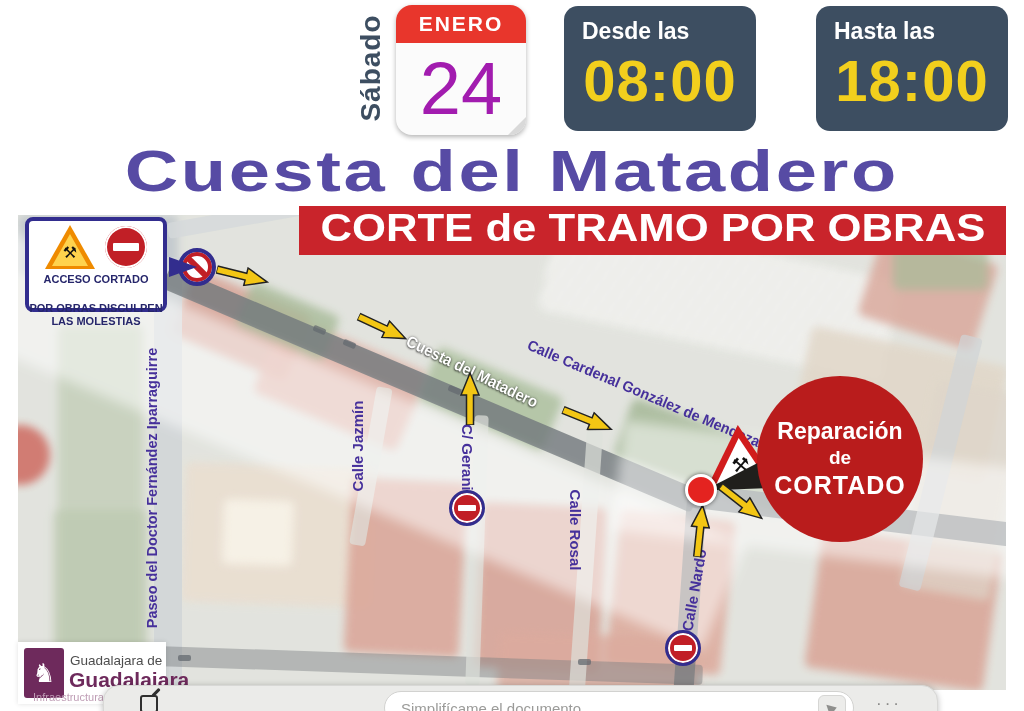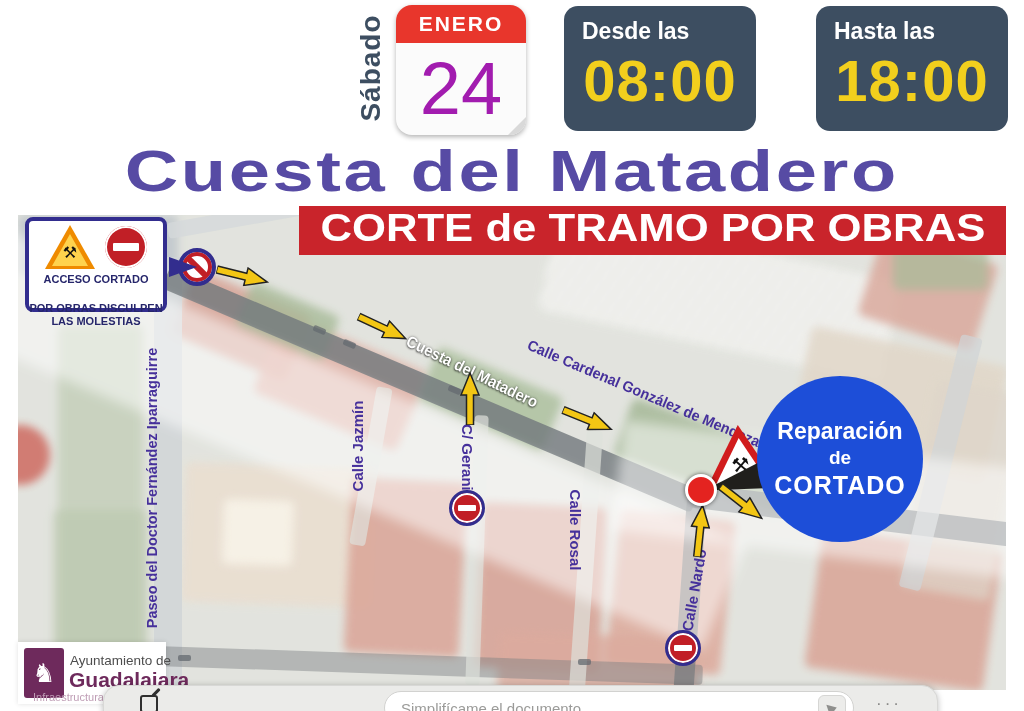--- a/index.html
+++ b/index.html
@@ -73,21 +73,21 @@
 
   .map-warn{position:absolute;left:686px;top:210px;width:72px;height:64px;transform:rotate(-4deg);z-index:6;}
   .map-warn .t1{position:absolute;left:0;top:0;width:0;height:0;
                 border-left:36px solid transparent;border-right:36px solid transparent;border-bottom:62px solid #d11c1c;}
   .map-warn .t2{position:absolute;left:9px;top:13px;width:0;height:0;
                 border-left:27px solid transparent;border-right:27px solid transparent;border-bottom:47px solid #ffffff;}
   .map-warn .g{position:absolute;left:50%;top:28px;transform:translateX(-50%);font-size:20px;color:#111;z-index:2;}
 
   .reddot{position:absolute;left:667px;top:259px;width:26px;height:26px;background:#e42320;border:3px solid #fff;
           border-radius:50%;box-shadow:0 0 4px rgba(0,0,0,.6);z-index:7;}
-  .balloon{position:absolute;left:739px;top:161px;width:166px;height:166px;background:#1d4ed8;border-radius:50%;
+  .balloon{position:absolute;left:739px;top:161px;width:166px;height:166px;background:#b91c1c;border-radius:50%;
            z-index:7;display:flex;flex-direction:column;align-items:center;justify-content:center;
            color:#fff;text-align:center;}
   .balloon .l1{font-size:23px;font-weight:bold;}
   .balloon .l2{font-size:19px;font-weight:bold;margin:2px 0;}
   .balloon .l3{font-size:25px;font-weight:bold;letter-spacing:1px;}
   .balloon-tail{position:absolute;left:686px;top:235px;width:72px;height:46px;background:#201f1c;
                 clip-path:polygon(0 88%,100% 8%,100% 82%);z-index:6;}
 
   
   .logo{position:absolute;left:18px;top:642px;width:148px;height:62px;background:#fff;z-index:40;
@@ -257,21 +257,21 @@
     <div class="reddot"></div>
     <div class="balloon">
       <div class="l1">Reparación</div>
       <div class="l2">de</div>
       <div class="l3">CORTADO</div>
     </div>
   </div>
 
   <div class="logo">
     <div class="logo-emblem">♞</div>
-    <div class="logo-l1">Ayuntamiento de</div>
+    <div class="logo-l1">Guadalajara de</div>
     <div class="logo-l2">Guadalajara</div>
     <div class="logo-l3">Infraestructuras</div>
   </div>
 
   <div class="aibar">
     <div class="ai-left">
       <span class="ai-icon"></span>
     </div>
     <input class="ai-input" type="text" placeholder="Simplifícame el documento" style="">
     <div class="ai-send">

